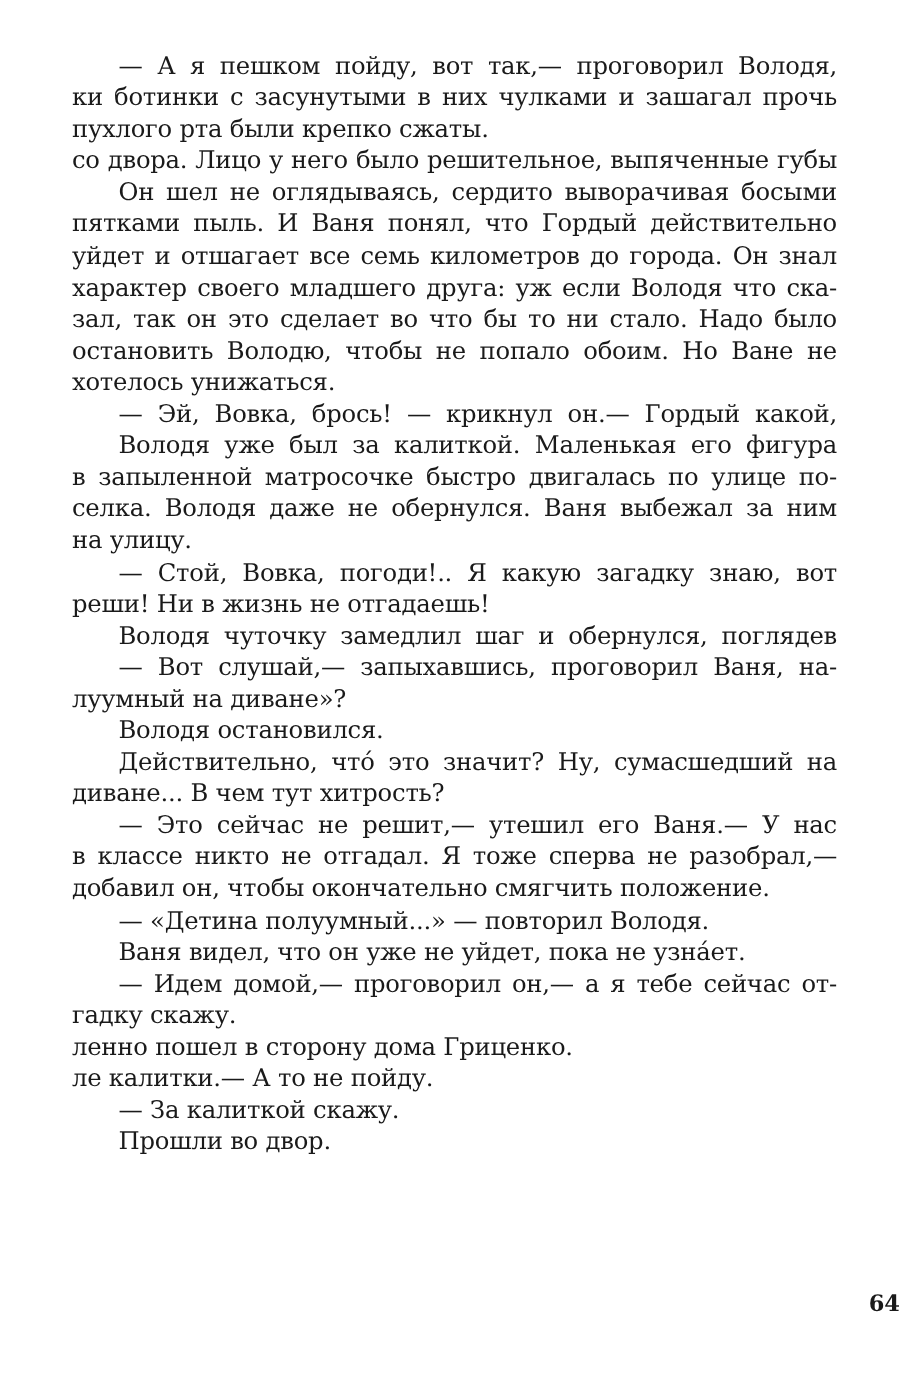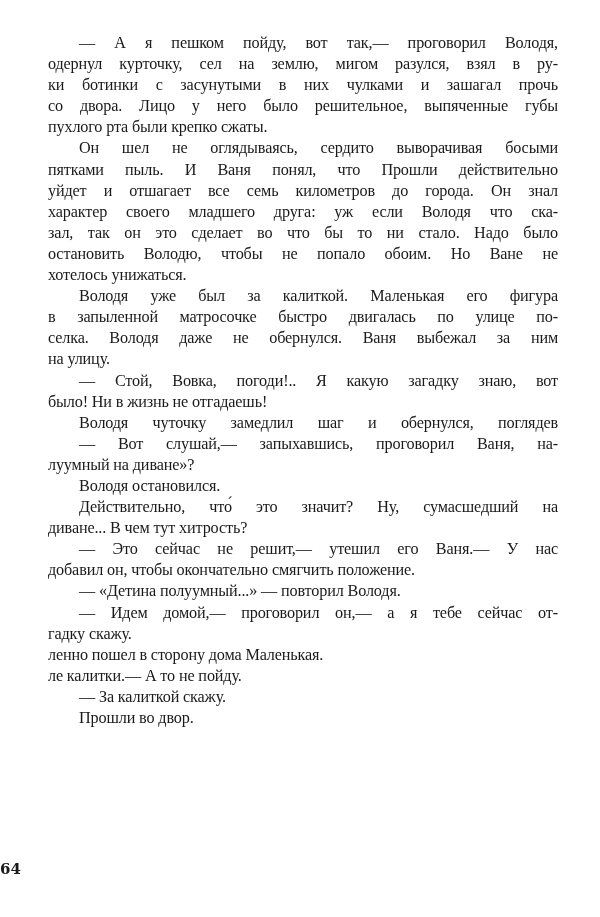--- a/index.html
+++ b/index.html
@@ -3,59 +3,61 @@
 <meta charset="utf-8">
 <style>
   html, body { margin:0; padding:0; background:#ffffff; }
   body { width:600px; height:917px; position:relative; overflow:hidden; }
   .page {
     position:absolute; left:48px; top:33px; width:510px;
     font-family:"DejaVu Serif", "Liberation Serif", serif;
     font-size:16.2px; line-height:21.1px; color:#1a1a1a;
     letter-spacing:-0.15px;
   }
-  .line { display:block; white-space:nowrap; height:21.1px; text-align:justify; text-align-last:justify;font-family:Liberation Serif, serif; }
+  .line { display:block; white-space:nowrap; height:21.1px; text-align:justify; text-align-last:justify; }
   .line.last { text-align-last:left; }
   .line.indent { padding-left:31px; }
   .page-number {
-    position:absolute; left:0; width:600px; top:860px; text-align:left;
+    position:absolute; left:0; width:600px; top:860px; text-align:right;
     font-family:"DejaVu Serif", "Liberation Serif", serif; font-size:15px; color:#1a1a1a; font-weight:bold;
   }
 </style>
 </head>
 <body>
 
 <div class="page" id="page">
     <span class="line indent">— А я пешком пойду, вот так,— проговорил Володя,</span>
-    <span class="line">одернул курточку, сел на землю, мигом разулся, взял в ру-</span>
     <span class="line">ки ботинки с засунутыми в них чулками и зашагал прочь</span>
+    <span class="line last">пухлого рта были крепко сжаты.</span>
     <span class="line">со двора. Лицо у него было решительное, выпяченные губы</span>
-    <span class="line last">пухлого рта были крепко сжаты.</span>
     <span class="line indent">Он шел не оглядываясь, сердито выворачивая босыми</span>
-    <span class="line">пятками пыль. И Ваня понял, что Прошли действительно</span>
+    <span class="line">пятками пыль. И Ваня понял, что Гордый действительно</span>
     <span class="line">уйдет и отшагает все семь километров до города. Он знал</span>
     <span class="line">характер своего младшего друга: уж если Володя что ска-</span>
     <span class="line">зал, так он это сделает во что бы то ни стало. Надо было</span>
     <span class="line">остановить Володю, чтобы не попало обоим. Но Ване не</span>
     <span class="line last">хотелось унижаться.</span>
+    <span class="line indent">— Эй, Вовка, брось! — крикнул он.— Гордый какой,</span>
     <span class="line indent">Володя уже был за калиткой. Маленькая его фигура</span>
     <span class="line">в запыленной матросочке быстро двигалась по улице по-</span>
     <span class="line">селка. Володя даже не обернулся. Ваня выбежал за ним</span>
     <span class="line last">на улицу.</span>
     <span class="line indent">— Стой, Вовка, погоди!.. Я какую загадку знаю, вот</span>
-    <span class="line last">было! Ни в жизнь не отгадаешь!</span>
+    <span class="line last">реши! Ни в жизнь не отгадаешь!</span>
     <span class="line indent">Володя чуточку замедлил шаг и обернулся, поглядев</span>
     <span class="line indent">— Вот слушай,— запыхавшись, проговорил Ваня, на-</span>
     <span class="line last">луумный на диване»?</span>
     <span class="line indent last">Володя остановился.</span>
     <span class="line indent">Действительно, что́ это значит? Ну, сумасшедший на</span>
     <span class="line last">диване... В чем тут хитрость?</span>
     <span class="line indent">— Это сейчас не решит,— утешил его Ваня.— У нас</span>
+    <span class="line">в классе никто не отгадал. Я тоже сперва не разобрал,—</span>
     <span class="line last">добавил он, чтобы окончательно смягчить положение.</span>
     <span class="line indent last">— «Детина полуумный...» — повторил Володя.</span>
+    <span class="line indent last">Ваня видел, что он уже не уйдет, пока не узна́ет.</span>
     <span class="line indent">— Идем домой,— проговорил он,— а я тебе сейчас от-</span>
     <span class="line last">гадку скажу.</span>
-    <span class="line last">ленно пошел в сторону дома Маленькая.</span>
+    <span class="line last">ленно пошел в сторону дома Гриценко.</span>
     <span class="line last">ле калитки.— А то не пойду.</span>
     <span class="line indent last">— За калиткой скажу.</span>
     <span class="line indent last">Прошли во двор.</span>
   </div>
 <div class="page-number">64</div>
 
 </body></html>

